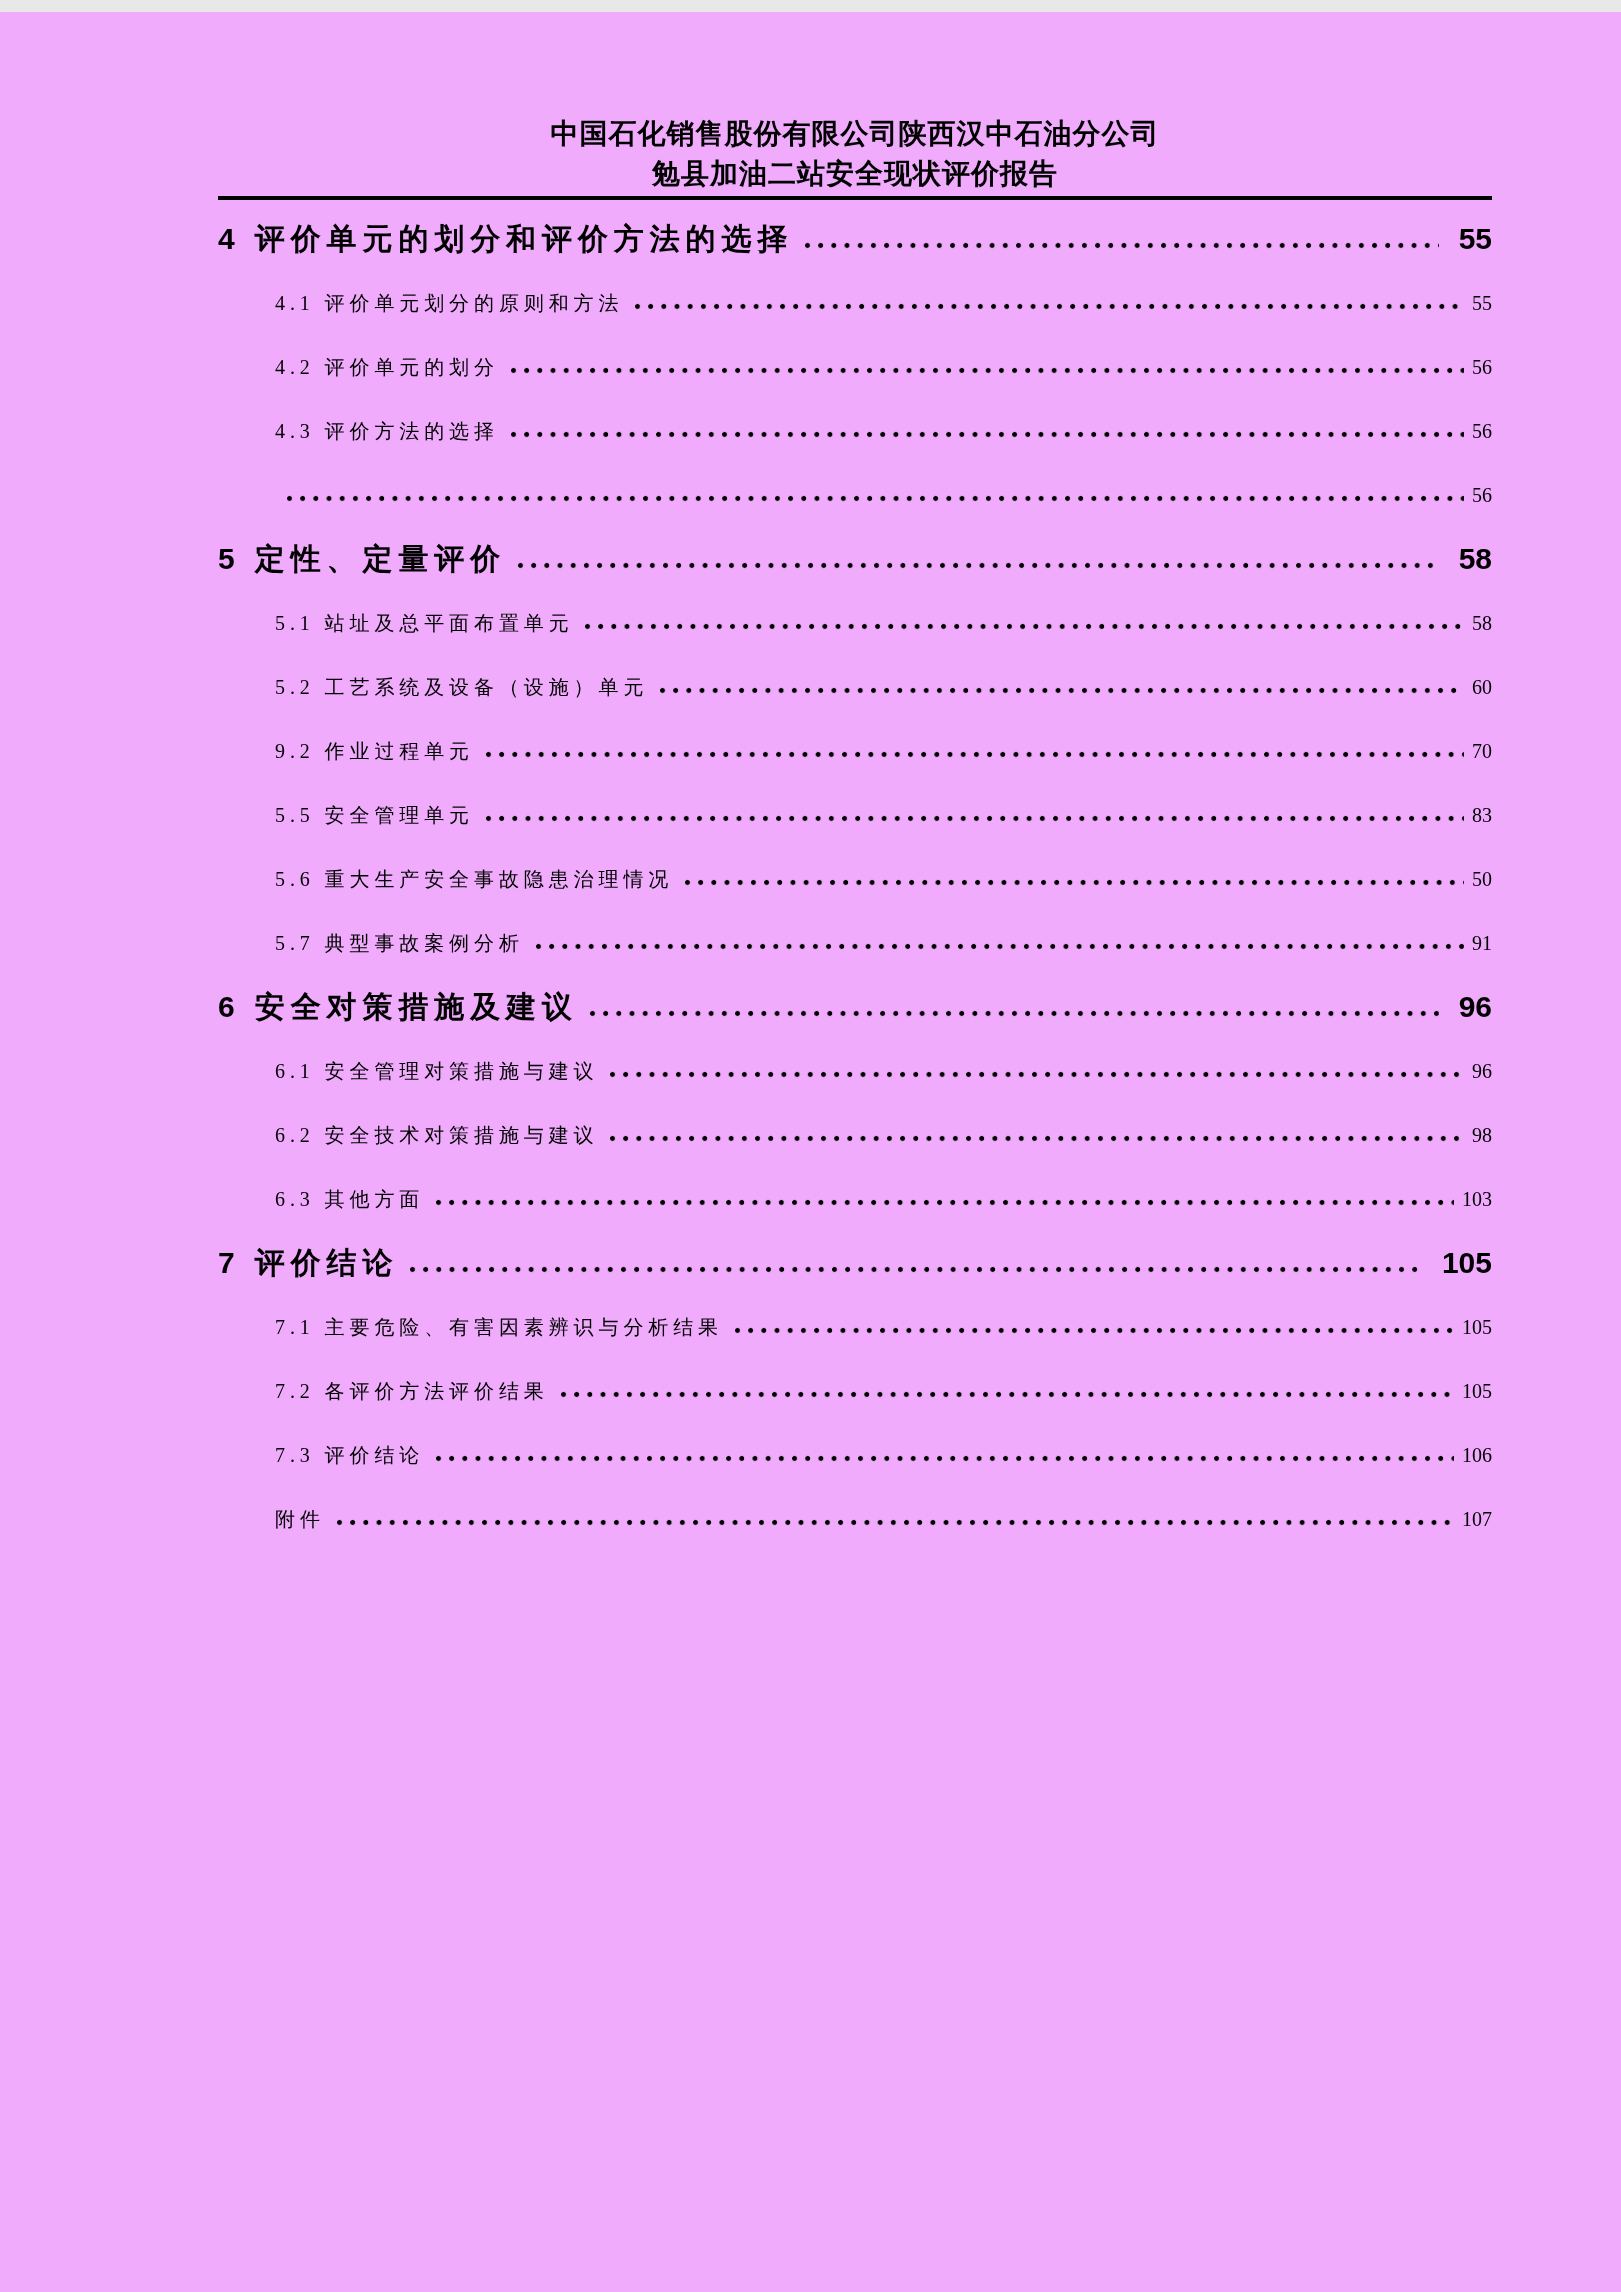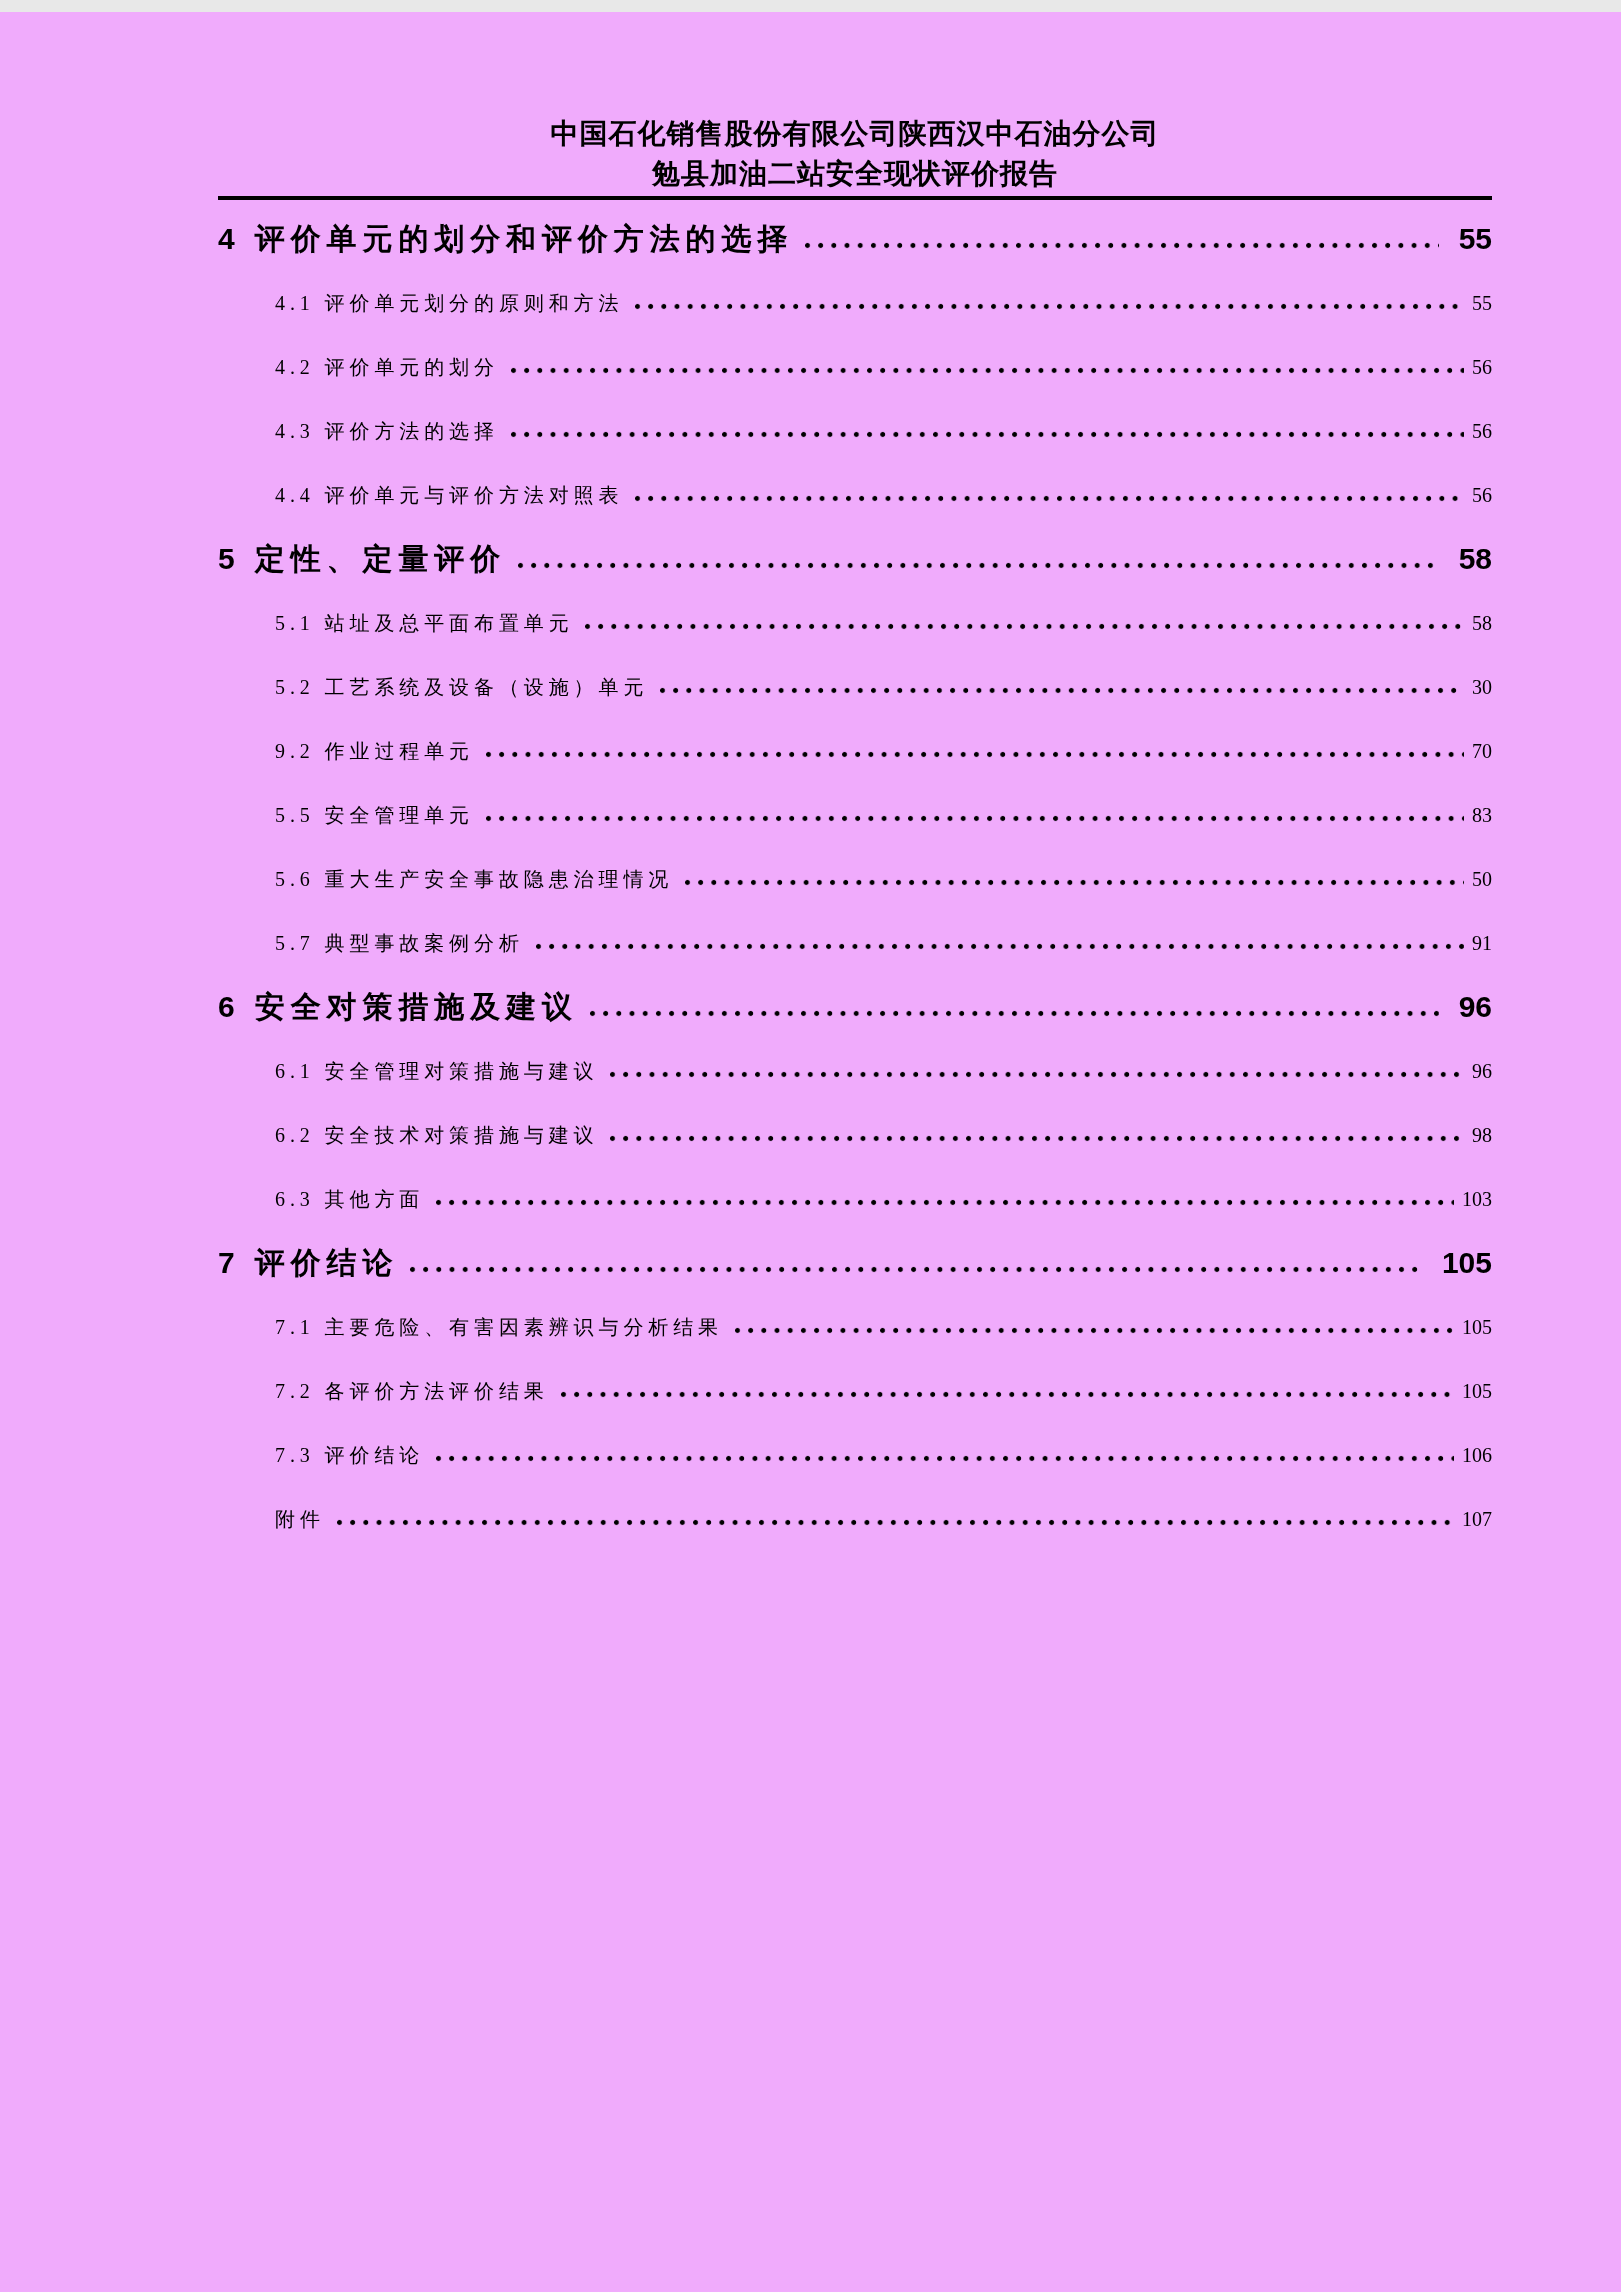--- a/index.html
+++ b/index.html
@@ -107,41 +107,40 @@
       <span class="toc-page">56</span>
     </div>
 
     <div class="toc-row level2">
       <span class="toc-label">4.3 评价方法的选择</span>
       <span class="leader"></span>
       <span class="toc-page">56</span>
     </div>
 
     <div class="toc-row level2">
-      <span class="toc-label">4.4 评价单元与评价方法对照表</span>
       <span class="leader"></span>
       <span class="toc-page">56</span>
     </div>
 
     <div class="toc-row level1">
       <span class="toc-label">5 定性、定量评价</span>
       <span class="leader"></span>
       <span class="toc-page">58</span>
     </div>
 
     <div class="toc-row level2">
       <span class="toc-label">5.1 站址及总平面布置单元</span>
       <span class="leader"></span>
       <span class="toc-page">58</span>
     </div>
 
     <div class="toc-row level2">
       <span class="toc-label">5.2 工艺系统及设备（设施）单元</span>
       <span class="leader"></span>
-      <span class="toc-page">30</span>
+      <span class="toc-page">60</span>
     </div>
 
     <div class="toc-row level2">
       <span class="toc-label">9.2 作业过程单元</span>
       <span class="leader"></span>
       <span class="toc-page">70</span>
     </div>
 
 
     <div class="toc-row level2">

